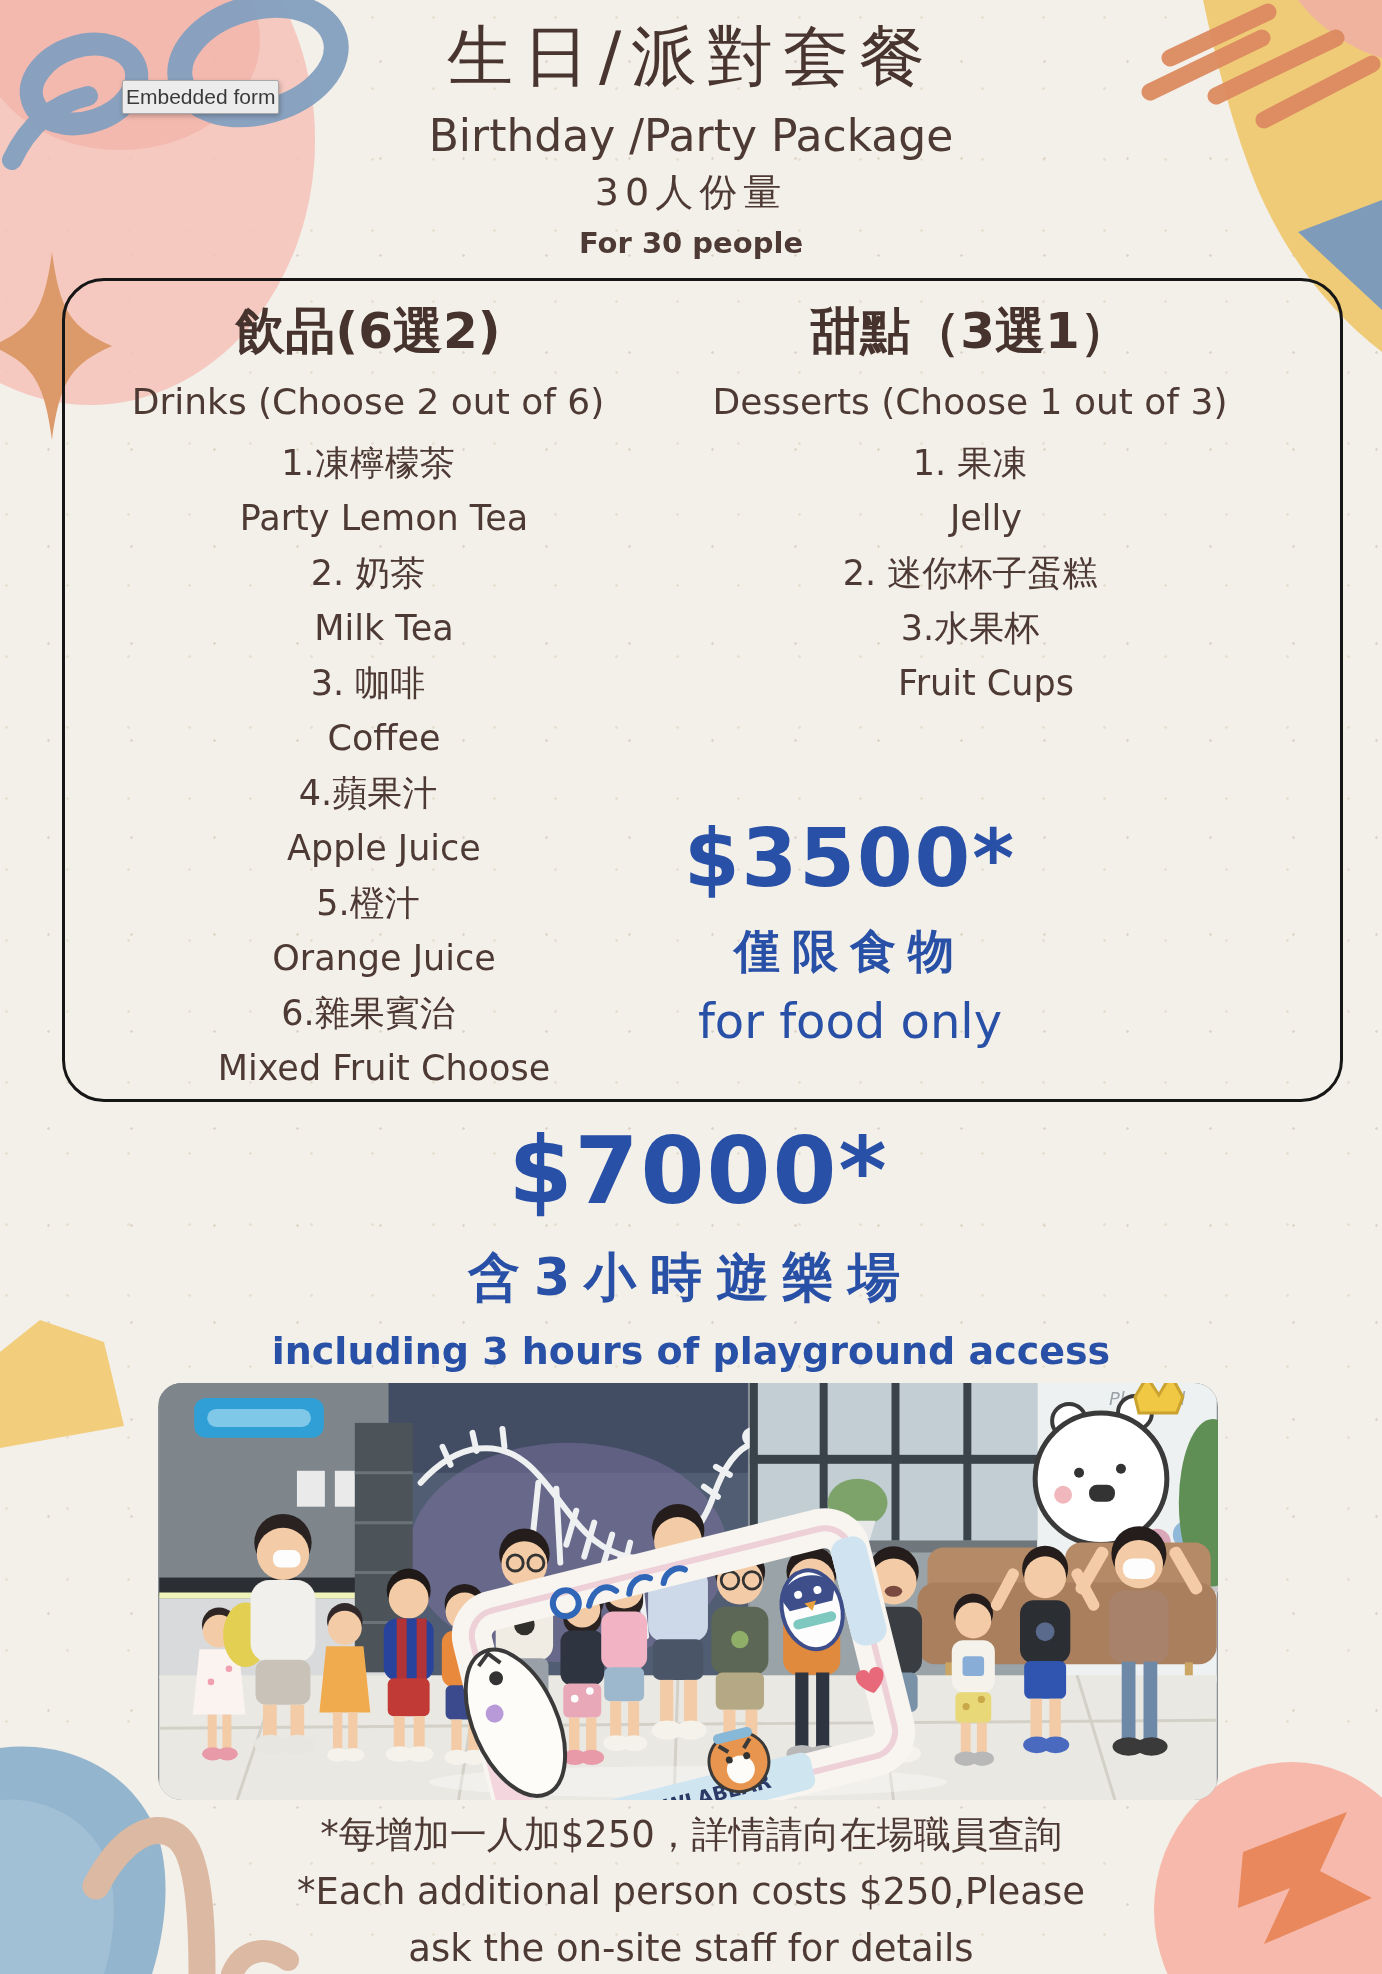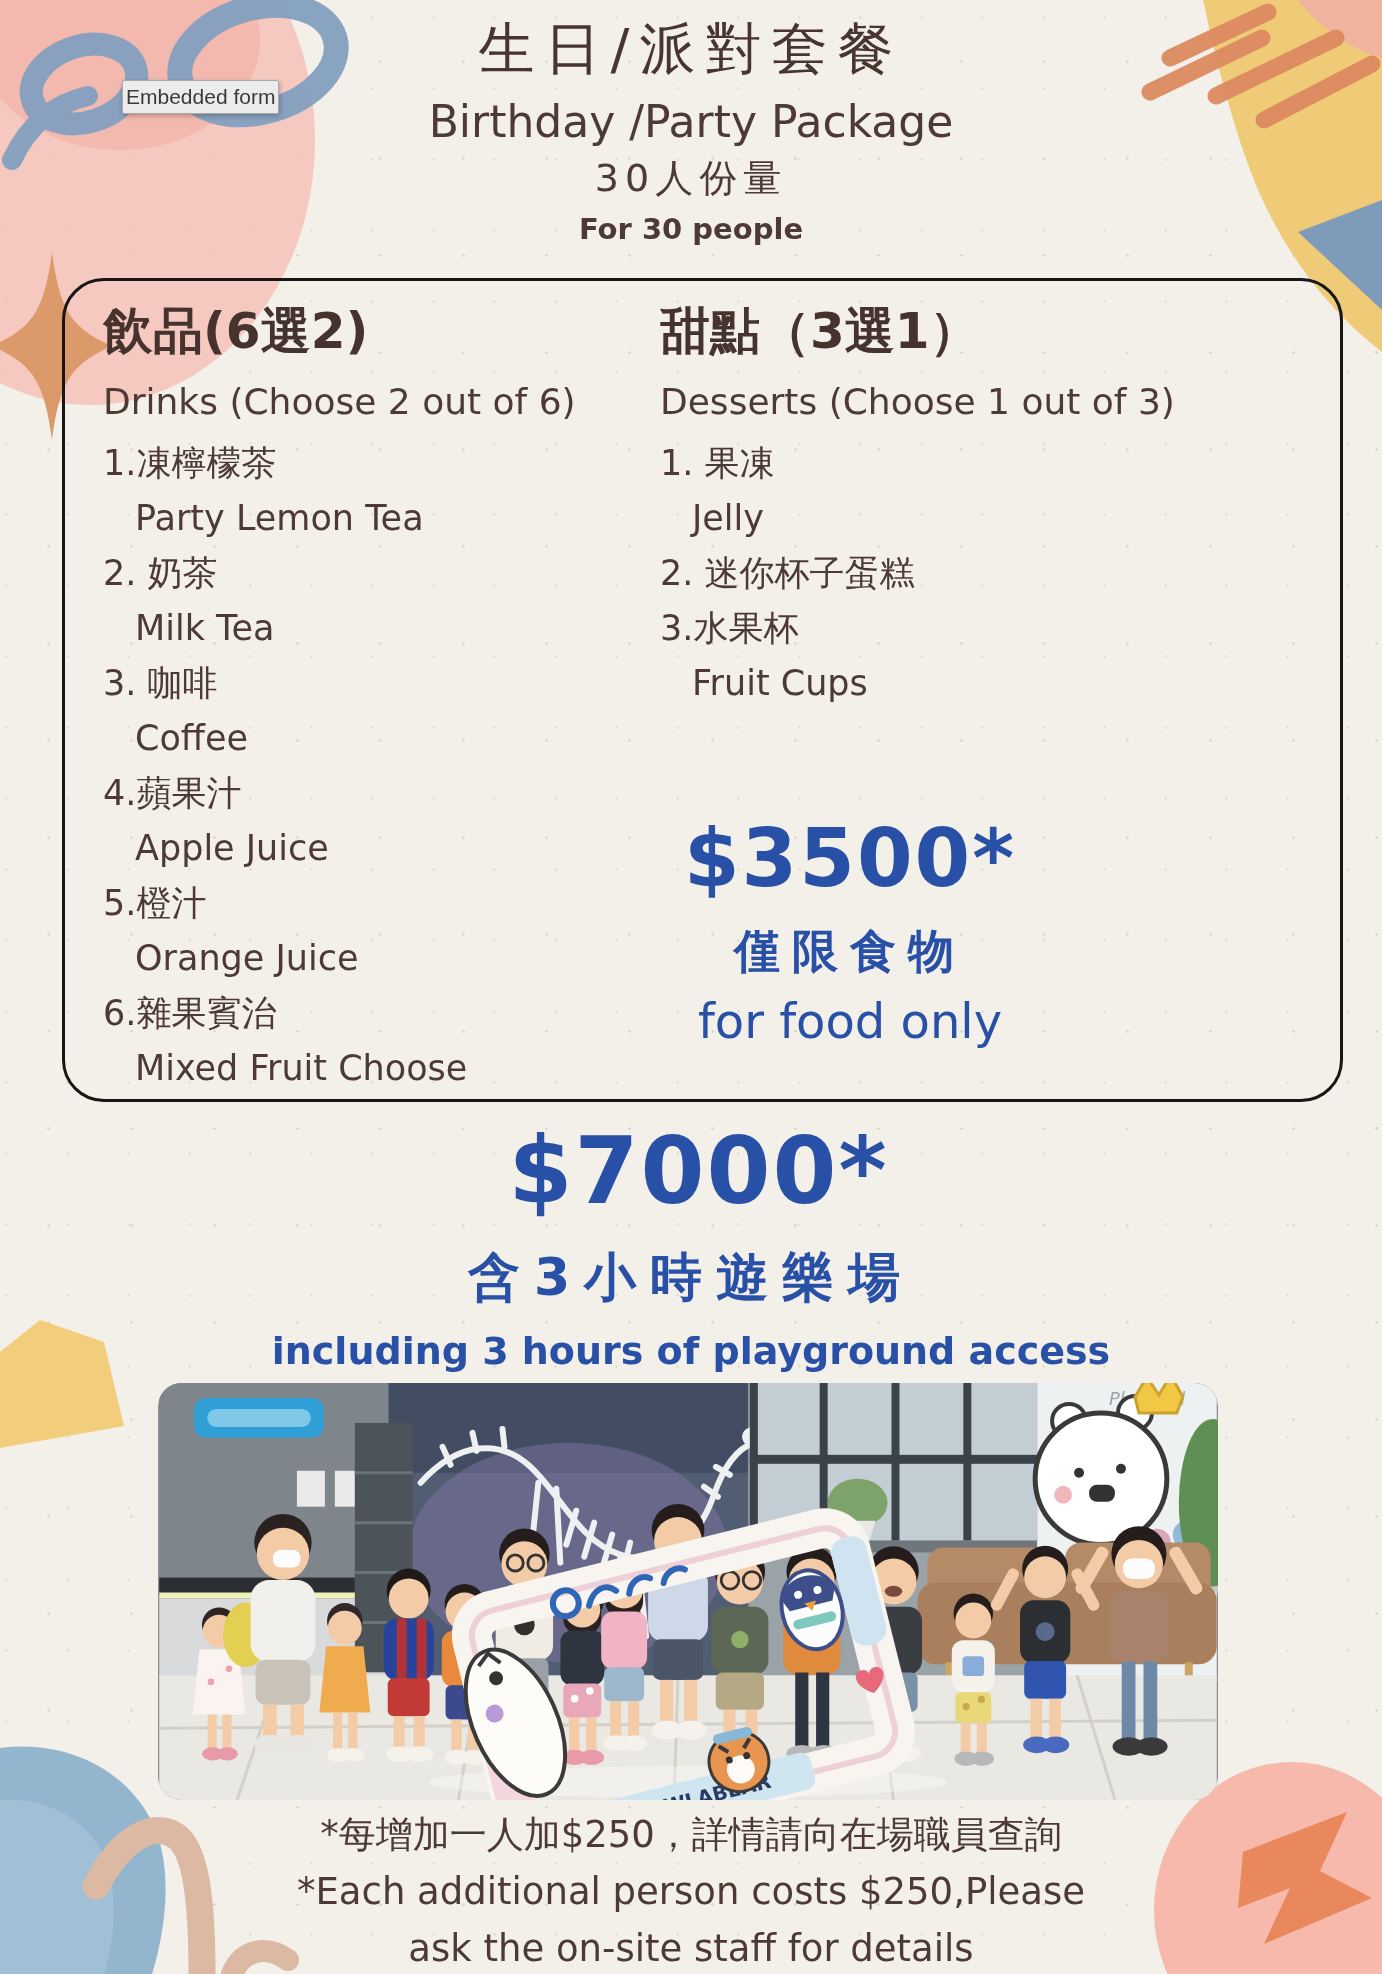--- a/index.html
+++ b/index.html
@@ -20,30 +20,30 @@
 
   .tooltip{
     left:122px;top:80px;
     background:#ececec;border:1px solid #a9a9a9;border-radius:2px;
     box-shadow:1px 2px 5px rgba(0,0,0,.25);
     font-family:"Liberation Sans",sans-serif;
     font-size:21px;color:#3a3a3a;padding:4px 3px;white-space:nowrap;
   }
 
   .header{left:0;top:12px;width:1382px;text-align:center;}
-  .title-zh{font-size:56px;font-weight:500;letter-spacing:10px;color:#49352f;}
+  .title-zh{font-size:66px;font-weight:500;letter-spacing:10px;color:#49352f;}
   .title-en{font-size:44px;font-weight:500;margin-top:8px;}
   .serving-zh{font-size:38px;margin-top:6px;letter-spacing:6px;}
   .serving-en{font-size:29px;margin-top:8px;font-weight:600;}
 
   .menu-box{
     left:62px;top:278px;width:1275px;height:818px;
     border:3px solid #161616;border-radius:42px;background:transparent;
   }
-  .col{top:303px;}
+  .col{top:303px;text-align:center;}
   .col-drinks{left:103px;width:530px;}
   .col-desserts{left:660px;width:620px;}
   .col-heading-zh{font-size:50px;font-weight:600;line-height:1.12;color:#46332d;}
   .col-heading-en{font-size:36px;font-weight:500;margin-top:22px;}
   .menu-list{margin-top:14px;font-size:35px;}
   .menu-line{line-height:55px;white-space:nowrap;}
   .menu-line.en{padding-left:32px;}
 
   .blue{color:#2850a6;}
   .price-food{left:620px;top:812px;width:460px;text-align:center;}

